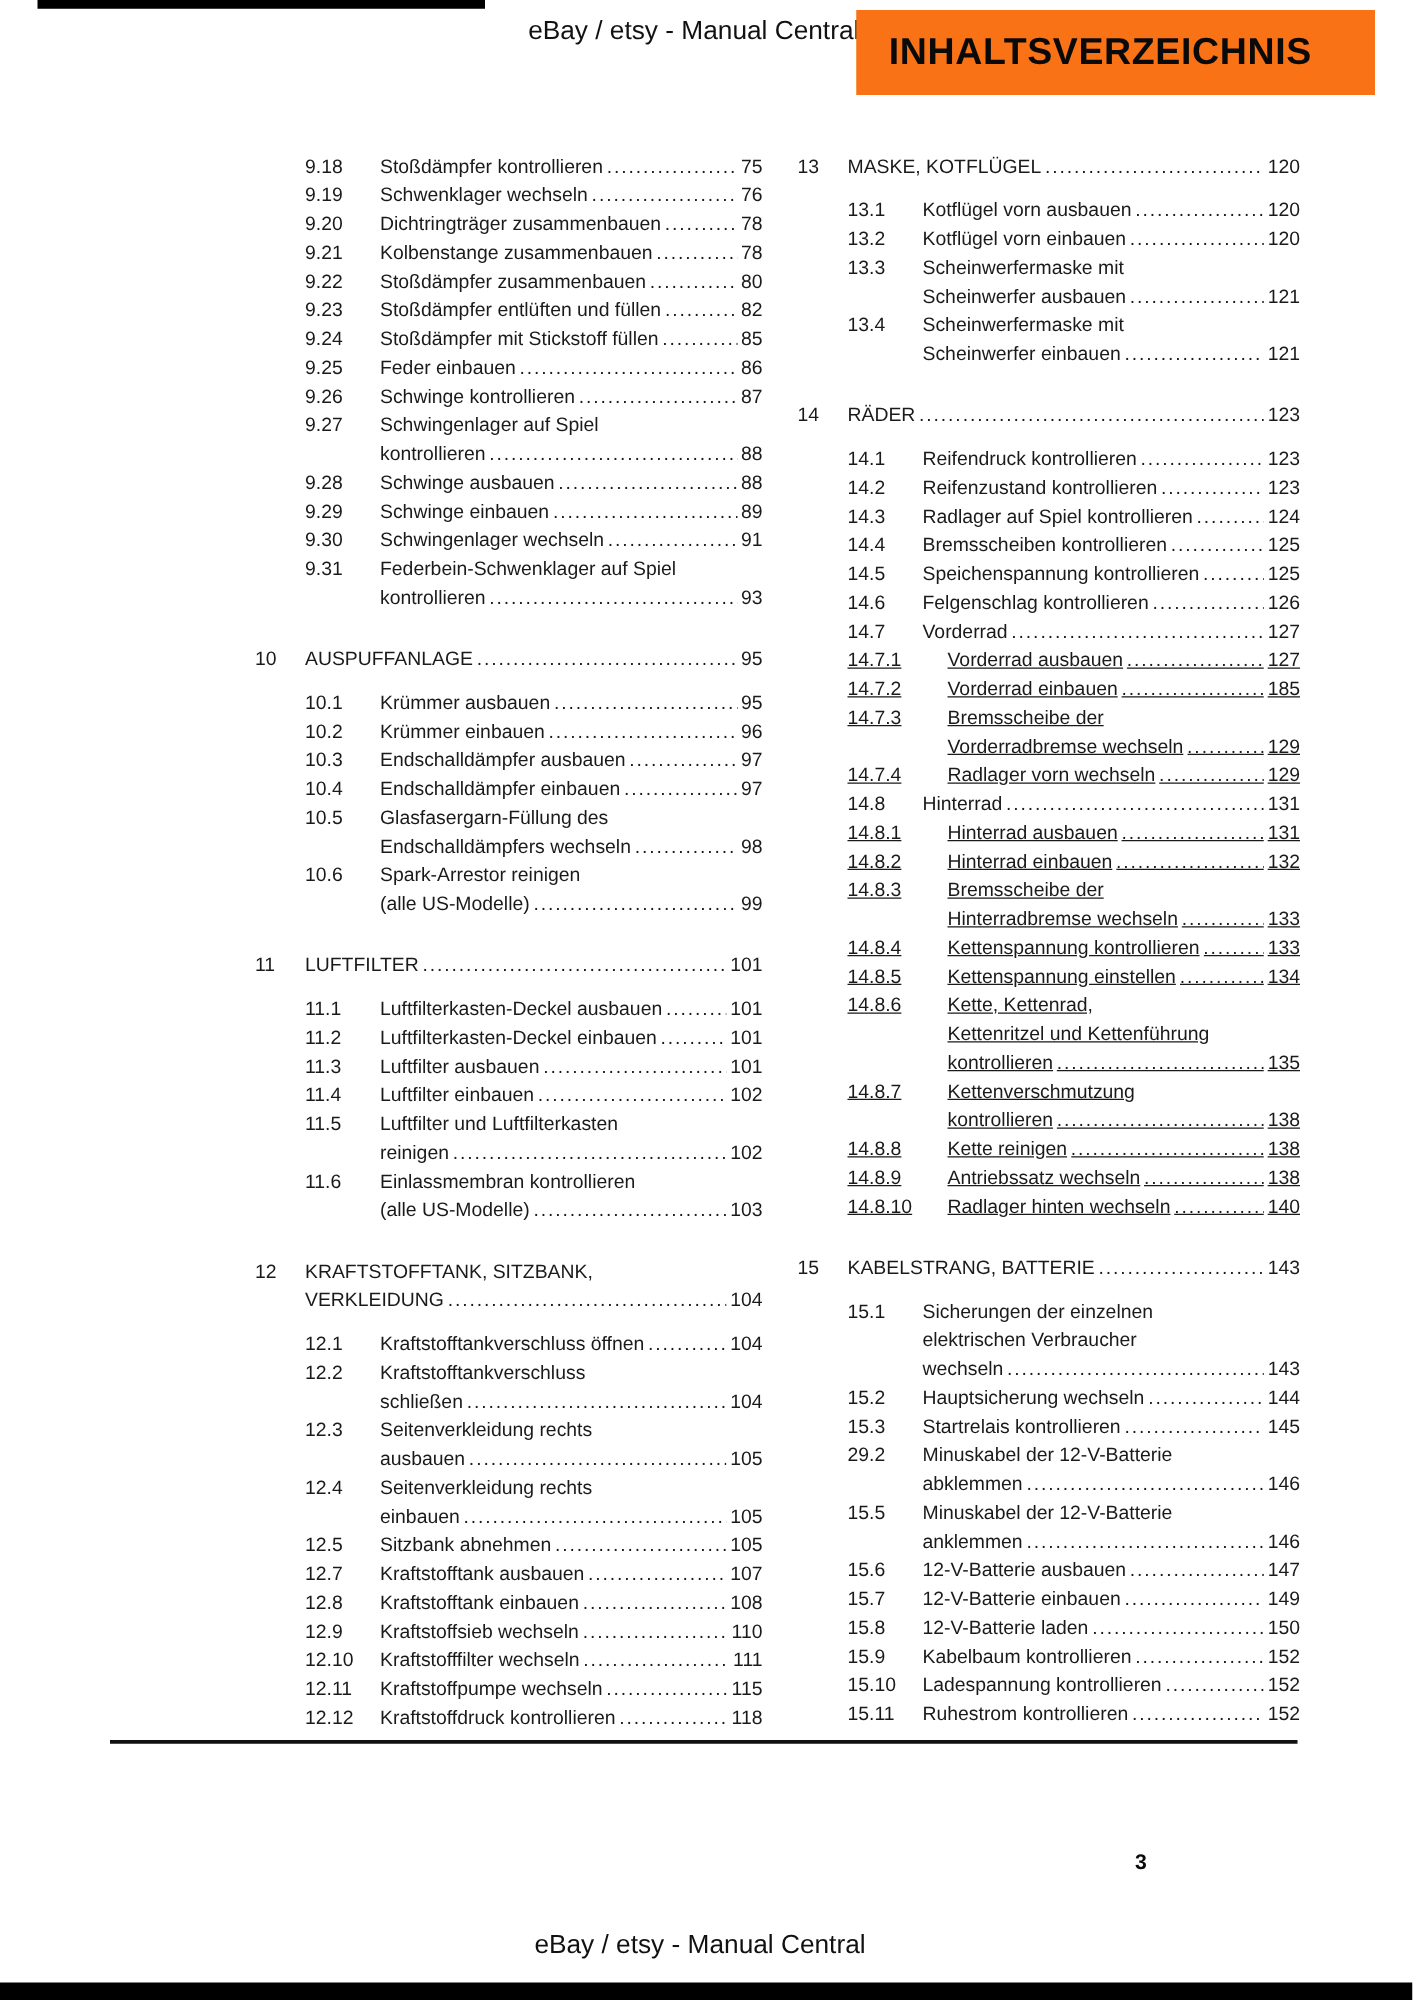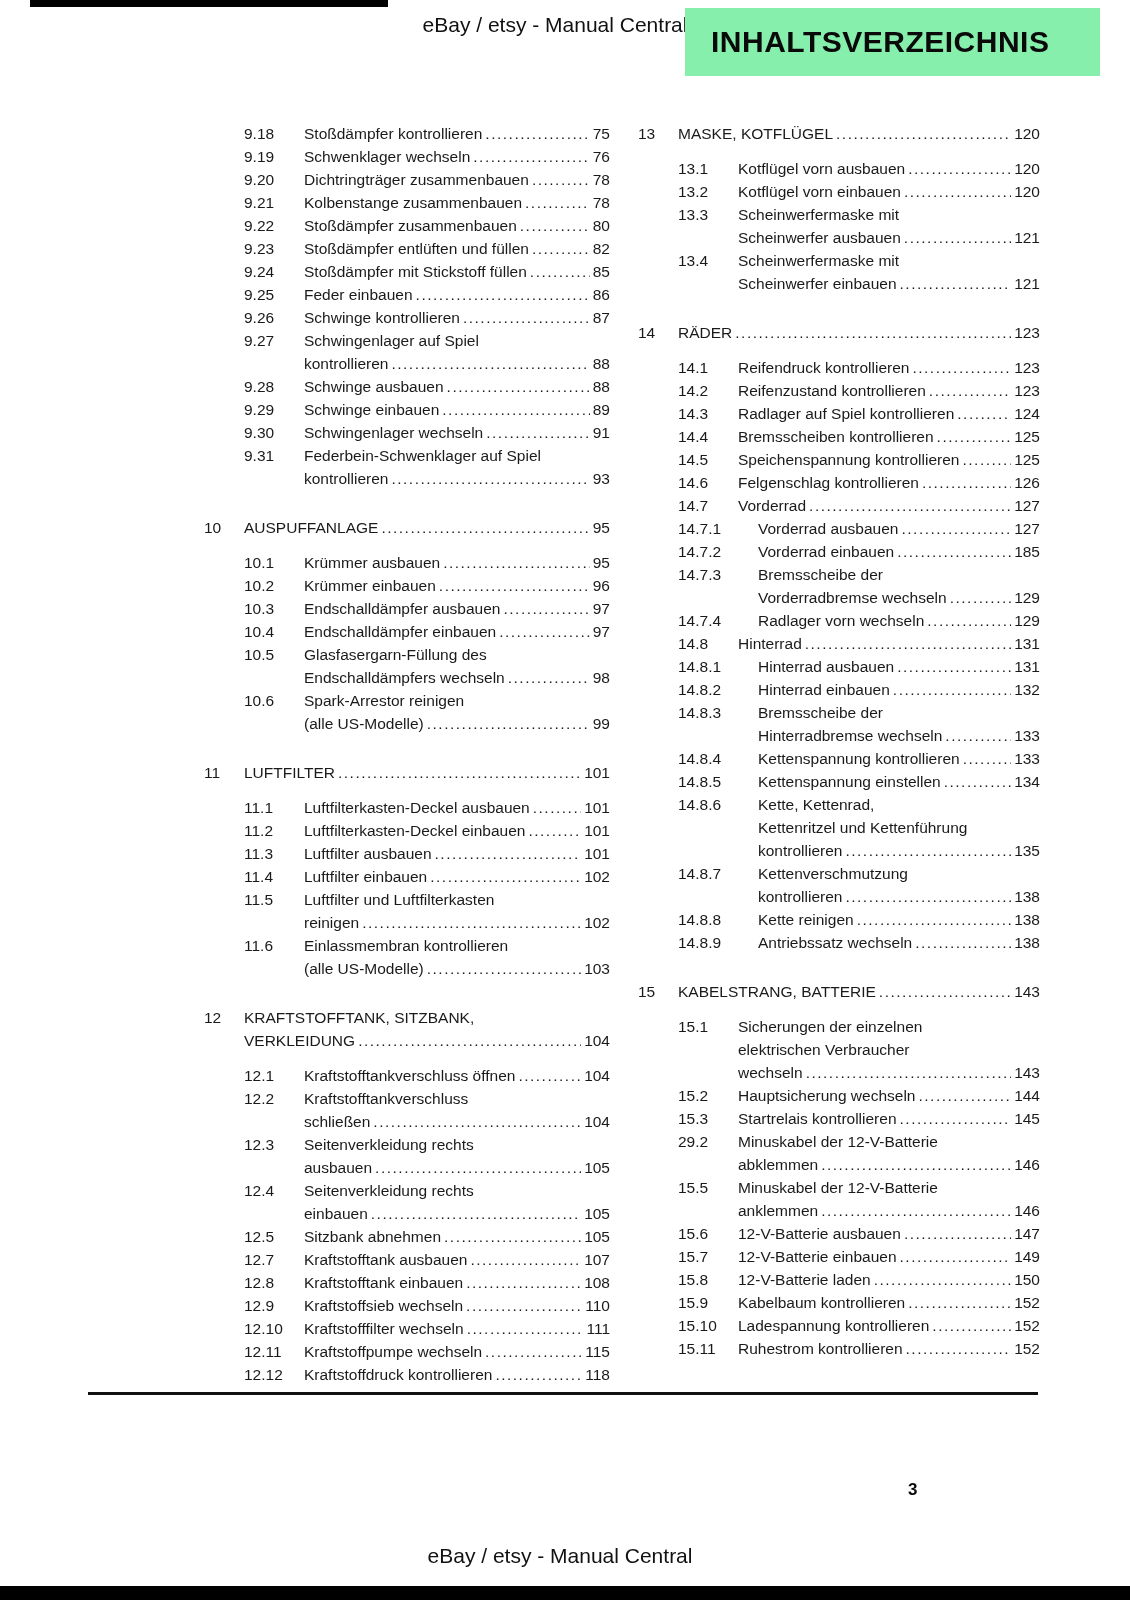--- a/index.html
+++ b/index.html
@@ -12,35 +12,35 @@
     overflow:hidden;
   }
   .top-edge-bar { position:absolute; left:30px; top:0; width:358px; height:7px; background:#000; }
   .bottom-edge-bar { position:absolute; left:0; top:1586px; width:1130px; height:14px; background:#000; }
 
   .watermark-top { position:absolute; top:13px; left:0; width:1110px; text-align:center; font-size:21px; color:#111; }
   .watermark-bottom { position:absolute; top:1544px; left:0; width:1120px; text-align:center; font-size:21px; color:#111; }
 
   .title-box {
     position:absolute; left:685px; top:8px; width:415px; height:68px;
-    background:#86efac; display:flex; align-items:center; padding-left:26px;
+    background:#f97316; display:flex; align-items:center; padding-left:26px;
   }
   .title-box .title-text { font-size:30px; font-weight:bold; color:#0a0a0a; letter-spacing:0.5px; }
 
   .columns { position:absolute; left:90px; top:122px; width:950px; display:flex;justify-content:flex-end; }
   .col { font-size:15.5px; line-height:23px; }
   .col-left { width:406px; margin-right:28px; }
   .col-right { width:402px; }
 
   .entry { display:flex; align-items:flex-start; }
   .entry .num { flex:0 0 auto; }
   .level-chapter .num { width:40px; }
   .level-sub { padding-left:40px; }
   .level-sub .num { width:60px; }
-  .level-subsub { padding-left:40px; }
+  .level-subsub { padding-left:40px;text-decoration:underline; }
   .level-subsub .num { width:80px; }
   .level-chapter { margin-top:26px; margin-bottom:12px; }
   .col .entry:first-child { margin-top:0; }
 
   .entry .body { flex:1 1 auto; min-width:0; }
   .bodyline { display:block; }
   .lastline { display:flex; align-items:baseline; }
   .lastline .txt { flex:0 1 auto; white-space:nowrap; }
   .dots { flex:1 1 auto; min-width:8px; overflow:hidden; white-space:nowrap; margin:0 3px; }
   .dots::before {
@@ -747,20 +747,30 @@
       <div class="entry level-subsub">
         <span class="num">14.8.9</span>
         <span class="body">
           <span class="lastline">
             <span class="txt">Antriebssatz wechseln</span>
             <span class="dots"></span>
             <span class="pg">138</span>
           </span>
         </span>
       </div>
+      <div class="entry level-subsub">
+        <span class="num">14.8.10</span>
+        <span class="body">
+          <span class="lastline">
+            <span class="txt">Radlager hinten wechseln</span>
+            <span class="dots"></span>
+            <span class="pg">140</span>
+          </span>
+        </span>
+      </div>
       <div class="entry level-chapter">
         <span class="num">15</span>
         <span class="body">
           <span class="lastline">
             <span class="txt">KABELSTRANG, BATTERIE</span>
             <span class="dots"></span>
             <span class="pg">143</span>
           </span>
         </span>
       </div>

